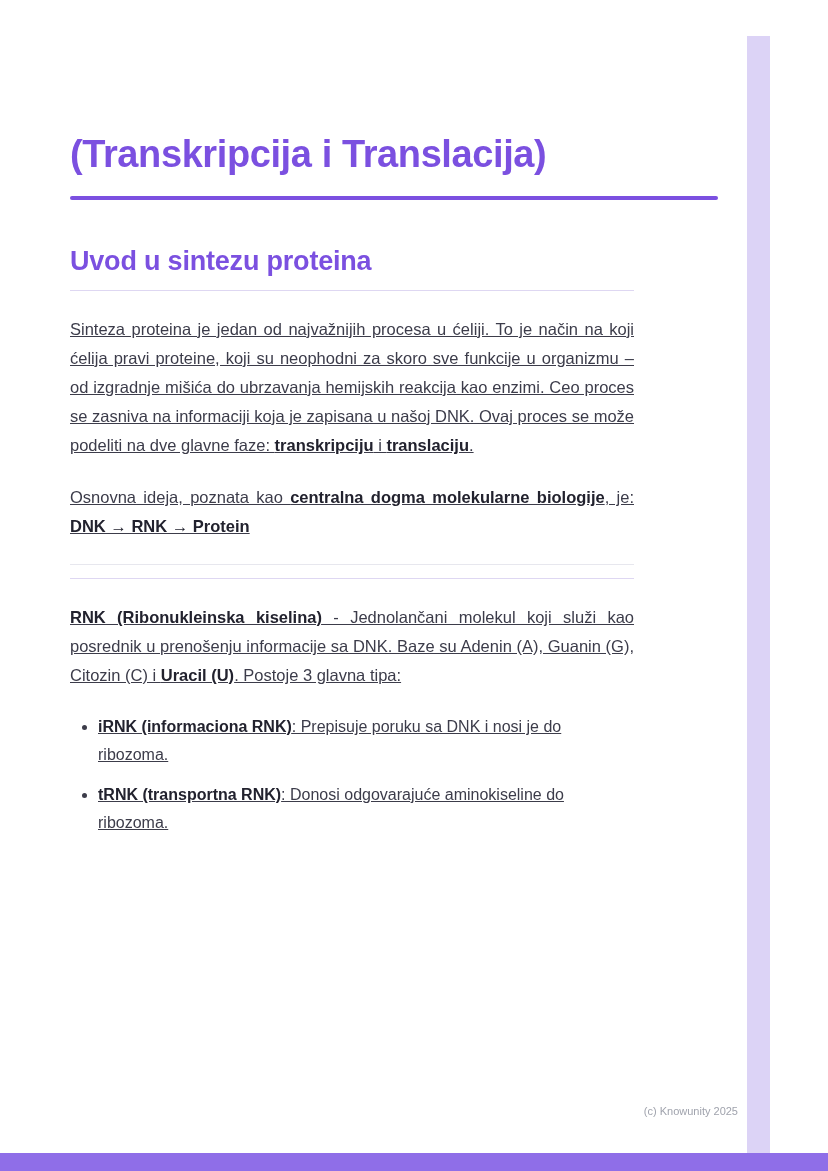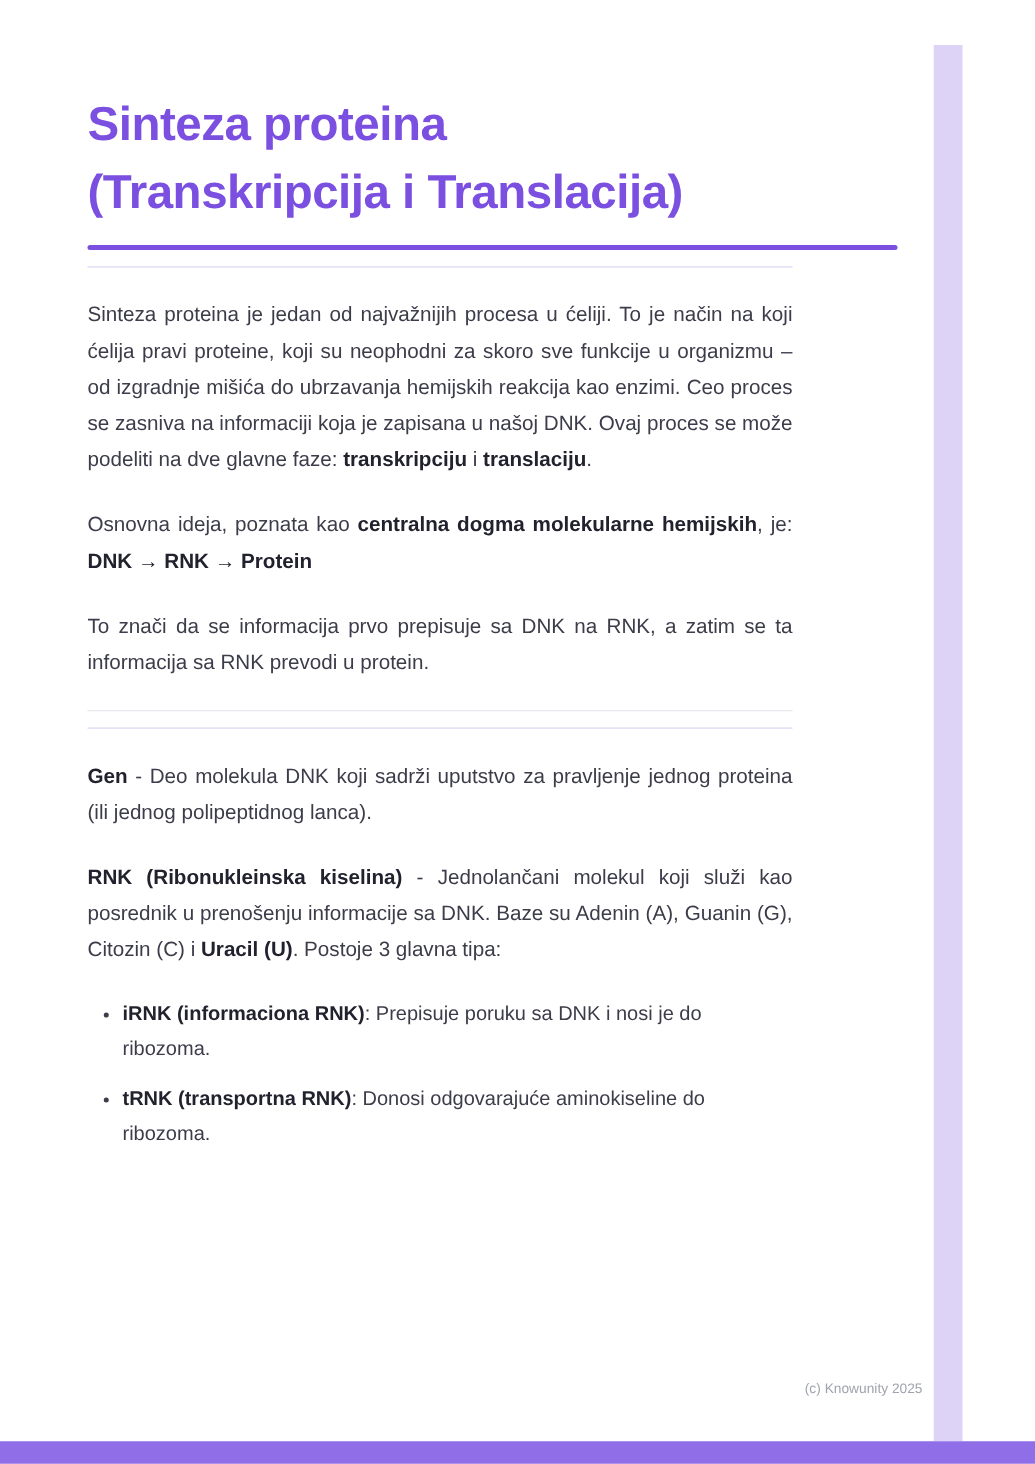--- a/index.html
+++ b/index.html
@@ -41,21 +41,21 @@
     font-weight:700;
     letter-spacing:-0.2px;
     color:var(--accent,#7b50e0);
     margin-top:46px;
   }
   .h2-rule {
     border:none; height:1px; width:100%;
     margin:13px 0 0;
     background:#ded7f2;
   }
-  .section-body { padding-top:24px; }
+  .section-body { padding-top:24px;text-decoration:underline; }
   p.para {
     font-size:16.5px;
     line-height:1.76;
     text-align:justify;
     color:#3c3c4a;
     margin-bottom:23px;
   }
   p.para b, li b { color:#22222e; font-weight:700; }
   .section-divider {
     border:none; height:1px; width:100%;
@@ -81,38 +81,37 @@
   }
 </style>
 </head>
 <body style="--accent: #7b50e0; --strip: #dcd3f6; --band: #8f6ee8;">
 
 <div class="right-strip"></div>
 <div class="bottom-band"></div>
 
 <div class="content">
 
-  <h1><span>Sinteza proteina</span><br><span>(Transkripcija i Translacija)</span></h1>
+  <h1><br><span>(Transkripcija i Translacija)</span></h1>
   <hr class="title-rule">
 
   <section>
+    <h2>Uvod u sintezu proteina</h2>
     <hr class="h2-rule">
     <div class="section-body">
       <p class="para"><span>Sinteza proteina je jedan od najvažnijih procesa u ćeliji. To je način na koji ćelija pravi proteine, koji su neophodni za skoro sve funkcije u organizmu – od izgradnje mišića do ubrzavanja hemijskih reakcija kao enzimi. Ceo proces se zasniva na informaciji koja je zapisana u našoj DNK. Ovaj proces se može podeliti na dve glavne faze: </span><b>transkripciju</b><span> i </span><b>translaciju</b><span>.</span></p>
-      <p class="para"><span>Osnovna ideja, poznata kao </span><b>centralna dogma molekularne hemijskih</b><span>, je: </span><b>DNK → RNK → Protein</b></p>
-      <p class="para"><span>To znači da se informacija prvo prepisuje sa DNK na RNK, a zatim se ta informacija sa RNK prevodi u protein.</span></p>
+      <p class="para"><span>Osnovna ideja, poznata kao </span><b>centralna dogma molekularne biologije</b><span>, je: </span><b>DNK → RNK → Protein</b></p>
     </div>
   </section>
 
   <hr class="section-divider">
 
   <section>
     <hr class="h2-rule">
     <div class="section-body">
-      <p class="para"><b>Gen</b><span> - Deo molekula DNK koji sadrži uputstvo za pravljenje jednog proteina (ili jednog polipeptidnog lanca).</span></p>
       <p class="para"><b>RNK (Ribonukleinska kiselina)</b><span> - Jednolančani molekul koji služi kao posrednik u prenošenju informacije sa DNK. Baze su Adenin (A), Guanin (G), Citozin (C) i </span><b>Uracil (U)</b><span>. Postoje 3 glavna tipa:</span></p>
       <ul class="bullets">
         <li><b>iRNK (informaciona RNK)</b><span>: Prepisuje poruku sa DNK i nosi je do ribozoma.</span></li>
         <li><b>tRNK (transportna RNK)</b><span>: Donosi odgovarajuće aminokiseline do ribozoma.</span></li>
 
       </ul>
     </div>
   </section>
 
 </div>

